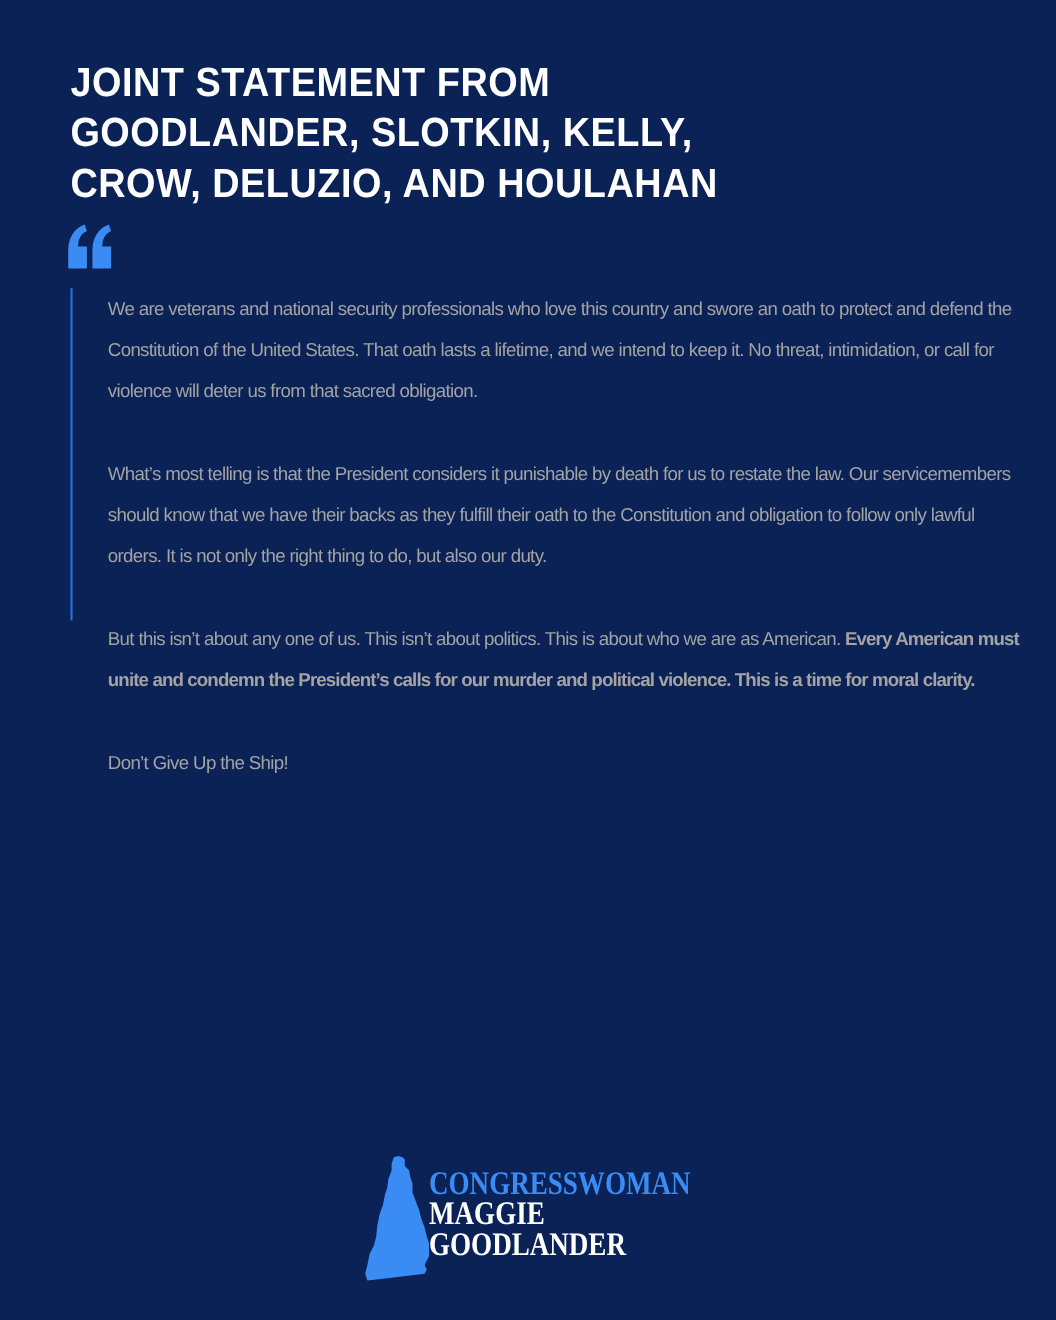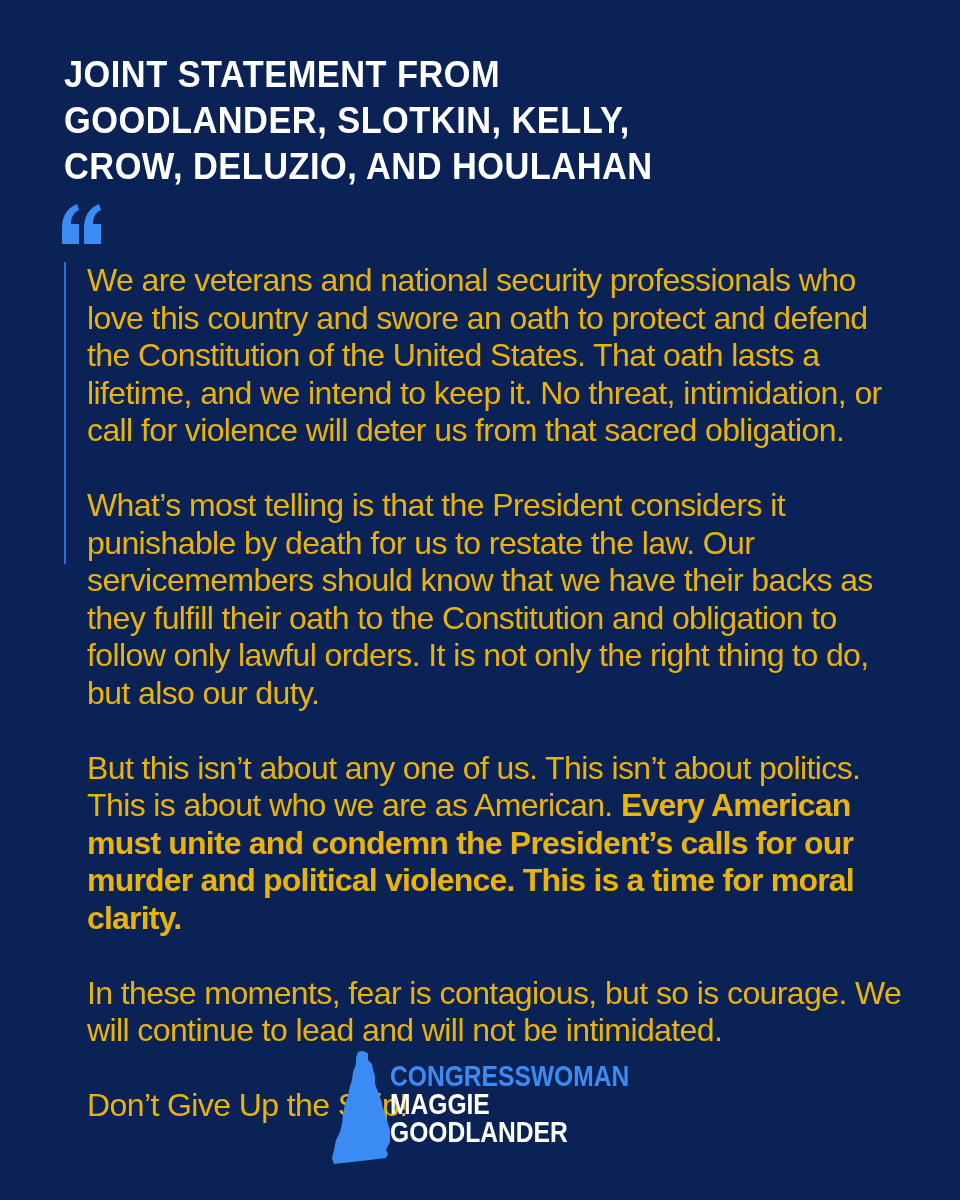--- a/index.html
+++ b/index.html
@@ -42,42 +42,43 @@
     .accent-line {
       position: absolute;
       left: 64px;
       top: 262px;
       width: 2px;
       height: 302px;
       background: #2a6fd8;
     }
     .body-text {
       position: absolute;
-      left: 87px;
+      left: 98px;
       top: 262px;
       width: 830px;
-      font-size: 32px;
+      font-size: 17px;
       line-height: 37.5px;
       font-weight: 400;
       letter-spacing: -0.6px;
-      color: #eab308;
+      color: #a3a3a3;
     }
     .body-text p {
       margin: 0 0 37.5px 0;
     }
     .body-text b {
       font-weight: 700;
       letter-spacing: -0.8px;
     }
     .logo {
       position: absolute;
       left: 328px;
       top: 1050px;
       width: 320px;
       height: 126px;
+      font-family: Liberation Serif, serif;
     }
     .logo svg.nh {
       position: absolute;
       left: 0;
       top: 0;
       width: 62px;
       height: 118px;
     }
     .logo .logo-text {
       position: absolute;
@@ -114,23 +115,20 @@
   <p>
     <span>We are veterans and national security professionals who love this country and swore an oath to protect and defend the Constitution of the United States. That oath lasts a lifetime, and we intend to keep it. No threat, intimidation, or call for violence will deter us from that sacred obligation.</span>
   </p>
   <p>
     <span>What’s most telling is that the President considers it punishable by death for us to restate the law. Our servicemembers should know that we have their backs as they fulfill their oath to the Constitution and obligation to follow only lawful orders. It is not only the right thing to do, but also our duty.</span>
   </p>
   <p>
     <span>But this isn’t about any one of us. This isn’t about politics. This is about who we are as American. </span><b>Every American must unite and condemn the President’s calls for our murder and political violence. This is a time for moral clarity.</b>
   </p>
   <p>
-    <span>In these moments, fear is contagious, but so is courage. We will continue to lead and will not be intimidated.</span>
-  </p>
-  <p>
     <span>Don’t Give Up the Ship!</span>
   </p>
 </div>
 
 <div class="logo">
   <svg class="nh" viewBox="0 0 62 118">
     <path fill="#3b8bf5" d="M30 2 L34 1 L38 2 L40 4 L40 10 L44 14 L45 20 L47 26 L47 34 L50 42 L53 50 L55 58 L58 66 L60 74 L62 80 L62 92 L60 96 L58 100 L60 104 L58 108 L24 112 L6 114 L4 108 L6 100 L8 90 L12 82 L14 74 L15 64 L17 54 L20 46 L22 36 L24 30 L25 22 L28 14 L28 8 Z"></path>
   </svg>
   <div class="logo-text">
     <span class="l1">CONGRESSWOMAN</span>

